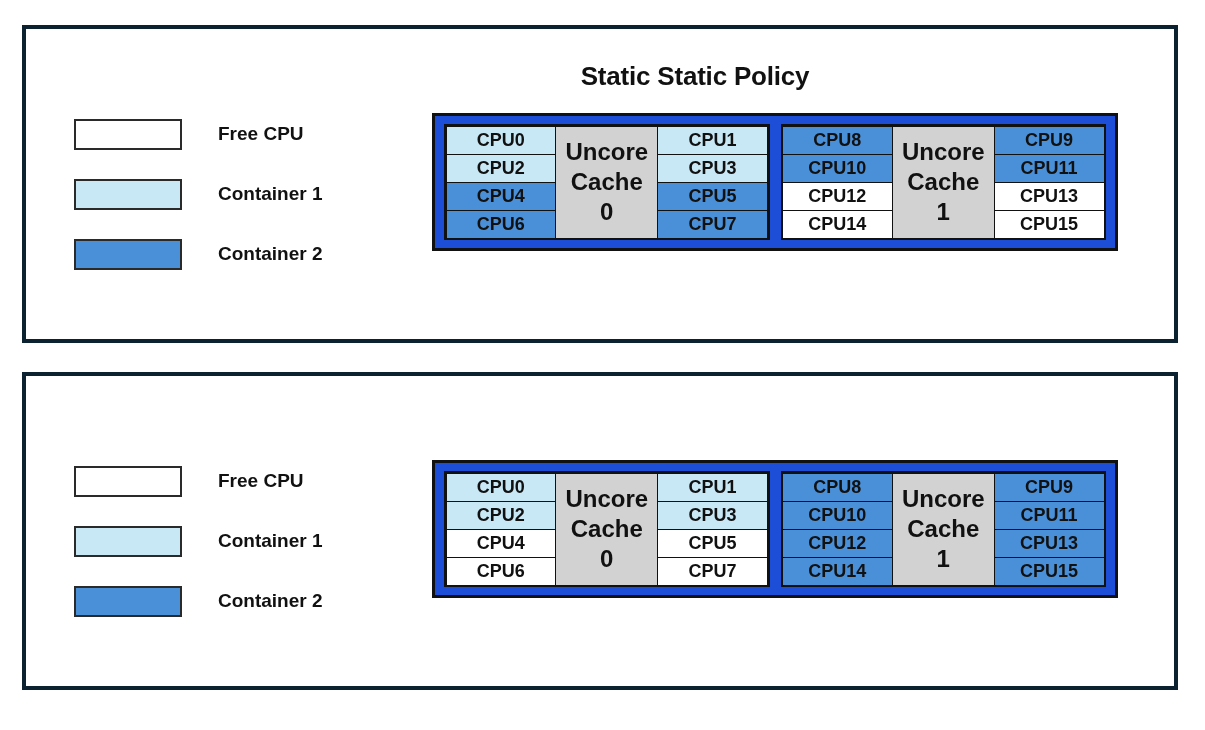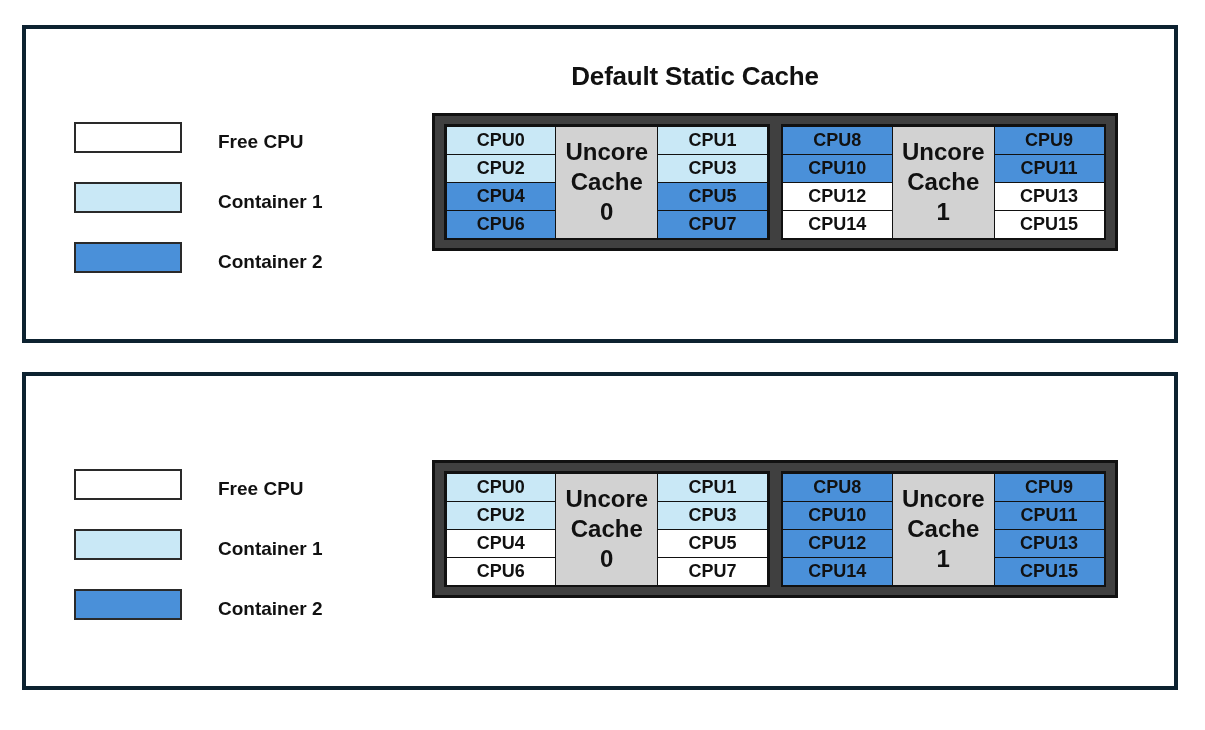--- a/index.html
+++ b/index.html
@@ -41,21 +41,21 @@
   #panel-bottom .panel-title{ padding-left: 160px; box-sizing: border-box; }
 
   
   .legend {
     position: absolute;
     left: 48px;
     top: 86px;
   }
   .legend-row {
     display: flex;
-    align-items: flex-end;
+    align-items: center;
     height: 38px;
     margin-bottom: 22px;
   }
   .legend-swatch {
     width: 108px;
     height: 31px;
     border: 2px solid #2a2a2a;
     box-sizing: border-box;
     flex: 0 0 auto;
   }
@@ -68,21 +68,21 @@
   }
 
   
   .cpu-block {
     position: absolute;
     left: 406px;
     top: 84px;
     width: 686px;
     border: 3px solid #111111;
     box-sizing: border-box;
-    background: #404040;
+    background: #1d4ed8;
     padding: 8px 9px;
     display: flex;
     gap: 11px;
   }
   .cache-group {
     display: flex;
     border: 2px solid #111111;
     box-sizing: border-box;
     flex: 1 1 0;
   }
@@ -120,21 +120,21 @@
     font-weight: bold;
     color: #111111;
     line-height: 1.25;
   }
   .cache-cell span { display: block; }
 </style>
 </head>
 <body>
 
 <div class="panel" id="panel-top">
-  <div class="panel-title">Default Static Cache</div>
+  <div class="panel-title">Static Static Policy</div>
 
   <div class="legend">
     <div class="legend-row">
       <div class="legend-swatch" style="background: rgb(255, 255, 255);"></div>
       <div class="legend-label">Free CPU</div>
     </div>
     <div class="legend-row">
       <div class="legend-swatch" style="background: rgb(201, 232, 246);"></div>
       <div class="legend-label">Container 1</div>
     </div>

